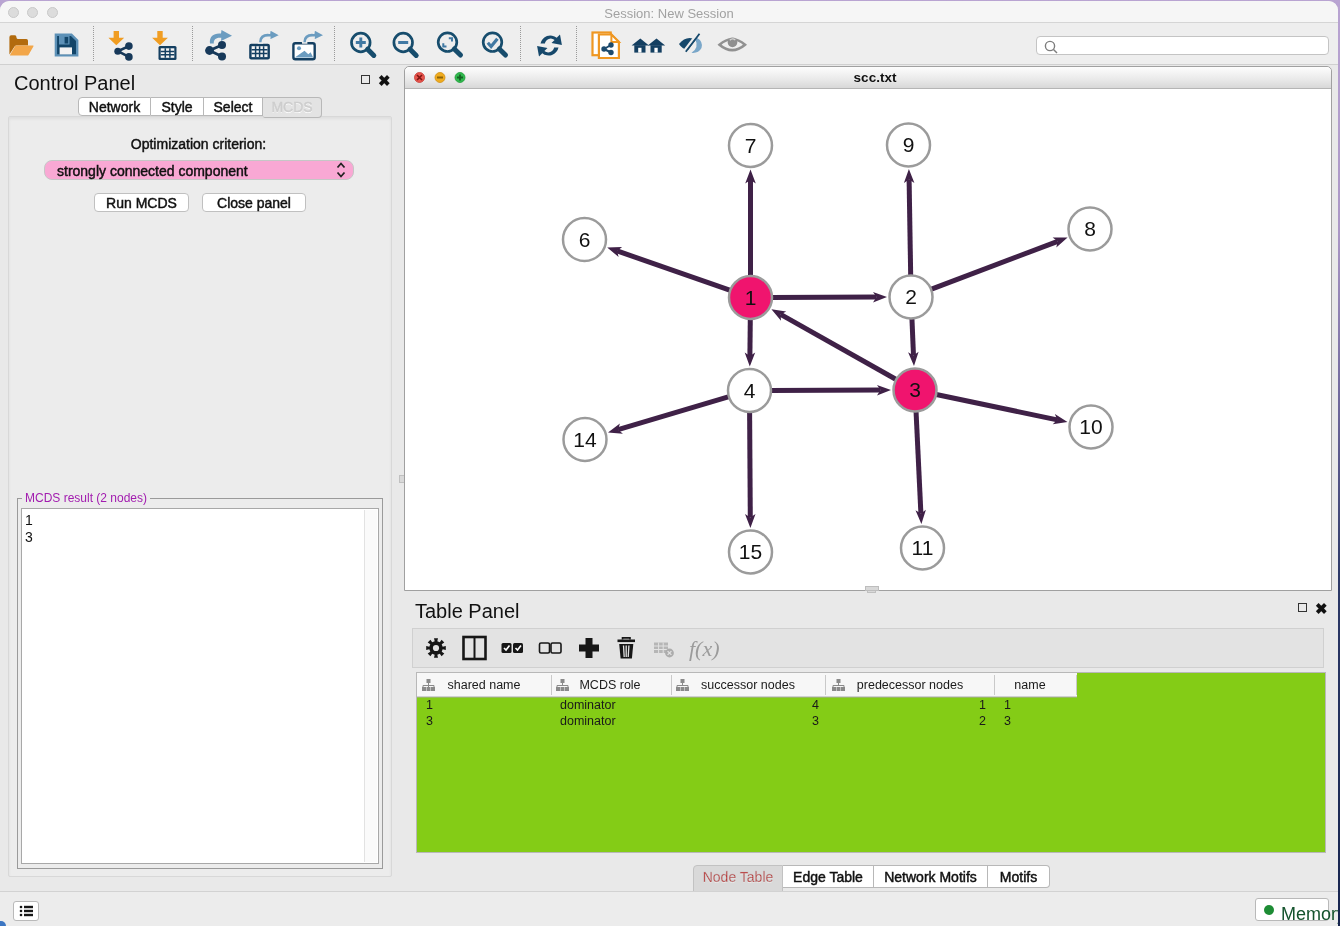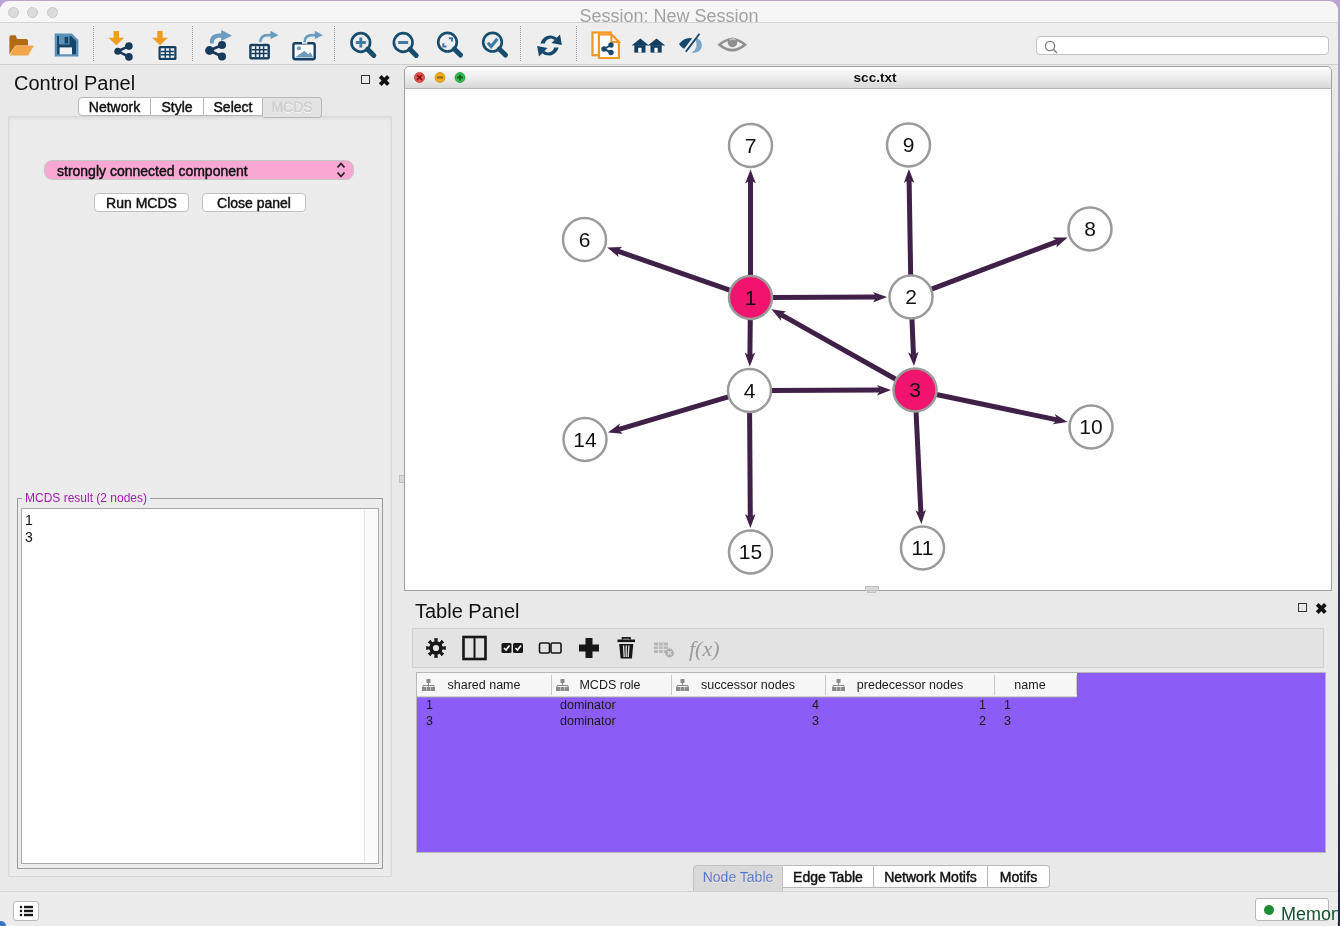--- a/index.html
+++ b/index.html
@@ -1,21 +1,21 @@
 <!DOCTYPE html>
 <html><head>
 <meta charset="utf-8">
 <style>
 * { margin:0; padding:0; box-sizing:border-box; }
 html,body { width:1340px; height:926px; overflow:hidden; }
 body { font-family:"Liberation Sans", sans-serif; background:linear-gradient(180deg,#b9a4d2 0%, #ab97c6 25%, #6a6498 45%, #2e3a68 62%, #16244e 100%); position:relative; }
 .window { position:absolute; left:0; top:1px; width:1338px; height:925px; background:#e9e9e9; border-radius:9px 9px 0 0; overflow:hidden; }
 .titlebar { position:absolute; left:0; top:0; width:100%; height:22px; background:#f6f6f6; border-bottom:1px solid #d5d5d5; border-radius:9px 9px 0 0; }
 .tl { position:absolute; top:6px; width:11px; height:11px; border-radius:50%; background:#dcdcdc; border:1px solid #c8c8c8; }
-.wtitle { position:absolute; top:5px; width:100%; text-align:center; font-size:18px; color:#a2a2a2; }
+.wtitle { position:absolute; top:5px; width:100%; text-align:center; font-size:13px; color:#a2a2a2; }
 .toolbar { position:absolute; left:0; top:22px; width:100%; height:42px; background:#eeeeee; border-bottom:1px solid #d0d0d0; }
 .sep { position:absolute; top:3px; height:35px; width:0; border-left:1px dotted #9a9a9a; }
 .searchbox { position:absolute; left:1036px; top:13px; width:293px; height:19px; background:#fff; border:1px solid #c4c4c4; border-radius:4px; }
 
 .phead { font-size:20px; color:#111; }
 .float-btn { position:absolute; width:9px; height:9px; border:1.5px solid #333; }
 .x-btn { position:absolute; font-size:15px; font-weight:bold; color:#111; line-height:11px; }
 
 #cpanel { position:absolute; left:0; top:64px; width:397px; height:815px; }
 .tabrow { position:absolute; top:32px; left:78px; height:19px; }
@@ -145,20 +145,21 @@
     <div class="phead" style="position:absolute;left:14px;top:7px">Control Panel</div>
     <div class="float-btn" style="left:361px;top:10px"></div>
     <div class="x-btn" style="left:378px;top:10px">✖</div>
     <div class="cp-content"></div>
     <div class="tabrow">
       <div class="tab" style="left:0; width:73px; border-radius:4px 0 0 4px;">Network</div>
       <div class="tab" style="left:73px; width:53px; border-left:none;">Style</div>
       <div class="tab" style="left:126px; width:59px; border-left:none;">Select</div>
       <div class="tab" style="left:185px; width:59px; border-left:none; background:#e3e3e3; color:#cdcdcd; text-shadow:0 1px 0 #fff; border-radius:0 4px 4px 2px; height:21px; -webkit-text-stroke:0.45px #cdcdcd;">MCDS</div>
     </div>
+    <div style="position:absolute; left:0; top:71px; width:397px; text-align:center; font-size:14px; color:#111; -webkit-text-stroke:0.45px #111;">Optimization criterion:</div>
     <div style="position:absolute; left:44px; top:95px; width:310px; height:20px; background:#f9a8d4; border:1px solid #c6c6c6; border-radius:8px;">
       <div style="position:absolute; left:12px; top:2px; font-size:14px; color:#111; -webkit-text-stroke:0.45px #111;">strongly connected component</div>
       <svg width="12" height="18" style="position:absolute; right:6px; top:0px;">
         <path d="M2.5 6.5 L6 2.5 L9.5 6.5 M2.5 11.5 L6 15.5 L9.5 11.5" fill="none" stroke="#222" stroke-width="1.8"></path>
       </svg>
     </div>
     <div class="btn" style="left:94px; top:128px; width:95px; height:19px; line-height:18px;">Run MCDS</div>
     <div class="btn" style="left:202px; top:128px; width:104px; height:19px; line-height:18px;">Close panel</div>
     <div style="position:absolute; left:17px; top:433px; width:366px; height:371px; border:1px solid #9a9a9a;">
       <div style="position:absolute; left:4px; top:-8px; background:#ececec; padding:0 3px; font-size:12px; color:#a21caf;">MCDS result (2 nodes)</div>
@@ -277,21 +278,21 @@
           <rect x="241" y="13.5" width="14" height="10.5" fill="#8a8a8a"></rect>
           <g stroke="#e3e3e3" stroke-width="1">
               <path d="M241 17 h14 M241 20.5 h14 M245.6 13.5 v10.5 M250.2 13.5 v10.5"></path>
             </g>
           <circle cx="256.5" cy="24" r="4.4" fill="#777"></circle>
             <path d="M254.6 22.1 l3.8 3.8 m0 -3.8 l-3.8 3.8" stroke="#e3e3e3" stroke-width="1.3"></path>
         </g>
         <text x="276" y="27" font-family="Liberation Serif, serif" font-style="italic" font-size="22" fill="#9b9b9b">f(x)</text>
       </svg>
     </div>
-    <div style="position:absolute;left:12px;top:79px;width:910px;height:181px;background:#8b5cf6;border:1px solid #b8b8b8;">
+    <div style="position:absolute;left:12px;top:79px;width:910px;height:181px;background:#84cc16;border:1px solid #b8b8b8;">
       <svg width="908" height="179" style="position:absolute;left:0;top:0" font-family="Liberation Sans, sans-serif">
         <rect x="0" y="0" width="660" height="24" fill="#f7f7f7"></rect>
         <line x1="0" y1="24" x2="660" y2="24" stroke="#a8a8a8" stroke-width="1"></line>
         <g stroke="#c9c9c9" stroke-width="1">
             <path d="M134.5 2 V22 M254.5 2 V22 M408.5 2 V22 M577.5 2 V22 M659.5 2 V22"></path>
           </g>
         <g fill="#8a8a8a">
           <g transform="translate(5,6)">
               <rect x="4.5" y="0" width="4" height="4"></rect>
               <rect x="0" y="8" width="4" height="4"></rect>
@@ -336,21 +337,21 @@
             <text x="587" y="36">1</text>
           <text x="9" y="51.5">3</text>
             <text x="143" y="51.5">dominator</text>
             <text x="402" y="51.5" text-anchor="end">3</text>
             <text x="569" y="51.5" text-anchor="end">2</text>
             <text x="587" y="51.5">3</text>
         </g>
       </svg>
     </div>
     <div style="position:absolute;left:289px;top:272px;height:23px;">
-      <div class="tab" style="left:0;width:90px;height:41px;line-height:22px;background:#d9d9d9;color:#1d4ed8;text-shadow:0 1px 0 #eee;border-radius:4px 0 0 4px;border-color:#c2c2c2;-webkit-text-stroke:0.45px #c2c2c2;">Node Table</div>
+      <div class="tab" style="left:0;width:90px;height:41px;line-height:22px;background:#d9d9d9;color:#b91c1c;text-shadow:0 1px 0 #eee;border-radius:4px 0 0 4px;border-color:#c2c2c2;-webkit-text-stroke:0.45px #c2c2c2;">Node Table</div>
       <div class="tab" style="left:90px;width:91px;height:23px;line-height:22px;border-left:none;">Edge Table</div>
       <div class="tab" style="left:181px;width:114px;height:23px;line-height:22px;border-left:none;">Network Motifs</div>
       <div class="tab" style="left:295px;width:62px;height:23px;line-height:22px;border-left:none;border-radius:0 4px 4px 0;">Motifs</div>
     </div>
   </div>
   <div class="statusbar">
     <div class="sbtn" style="left:13px; top:9px; width:26px; height:20px;">
       <svg width="24" height="18" style="position:absolute;left:0;top:0">
         <g fill="#171717">
             <circle cx="7" cy="5" r="1.3"></circle>

